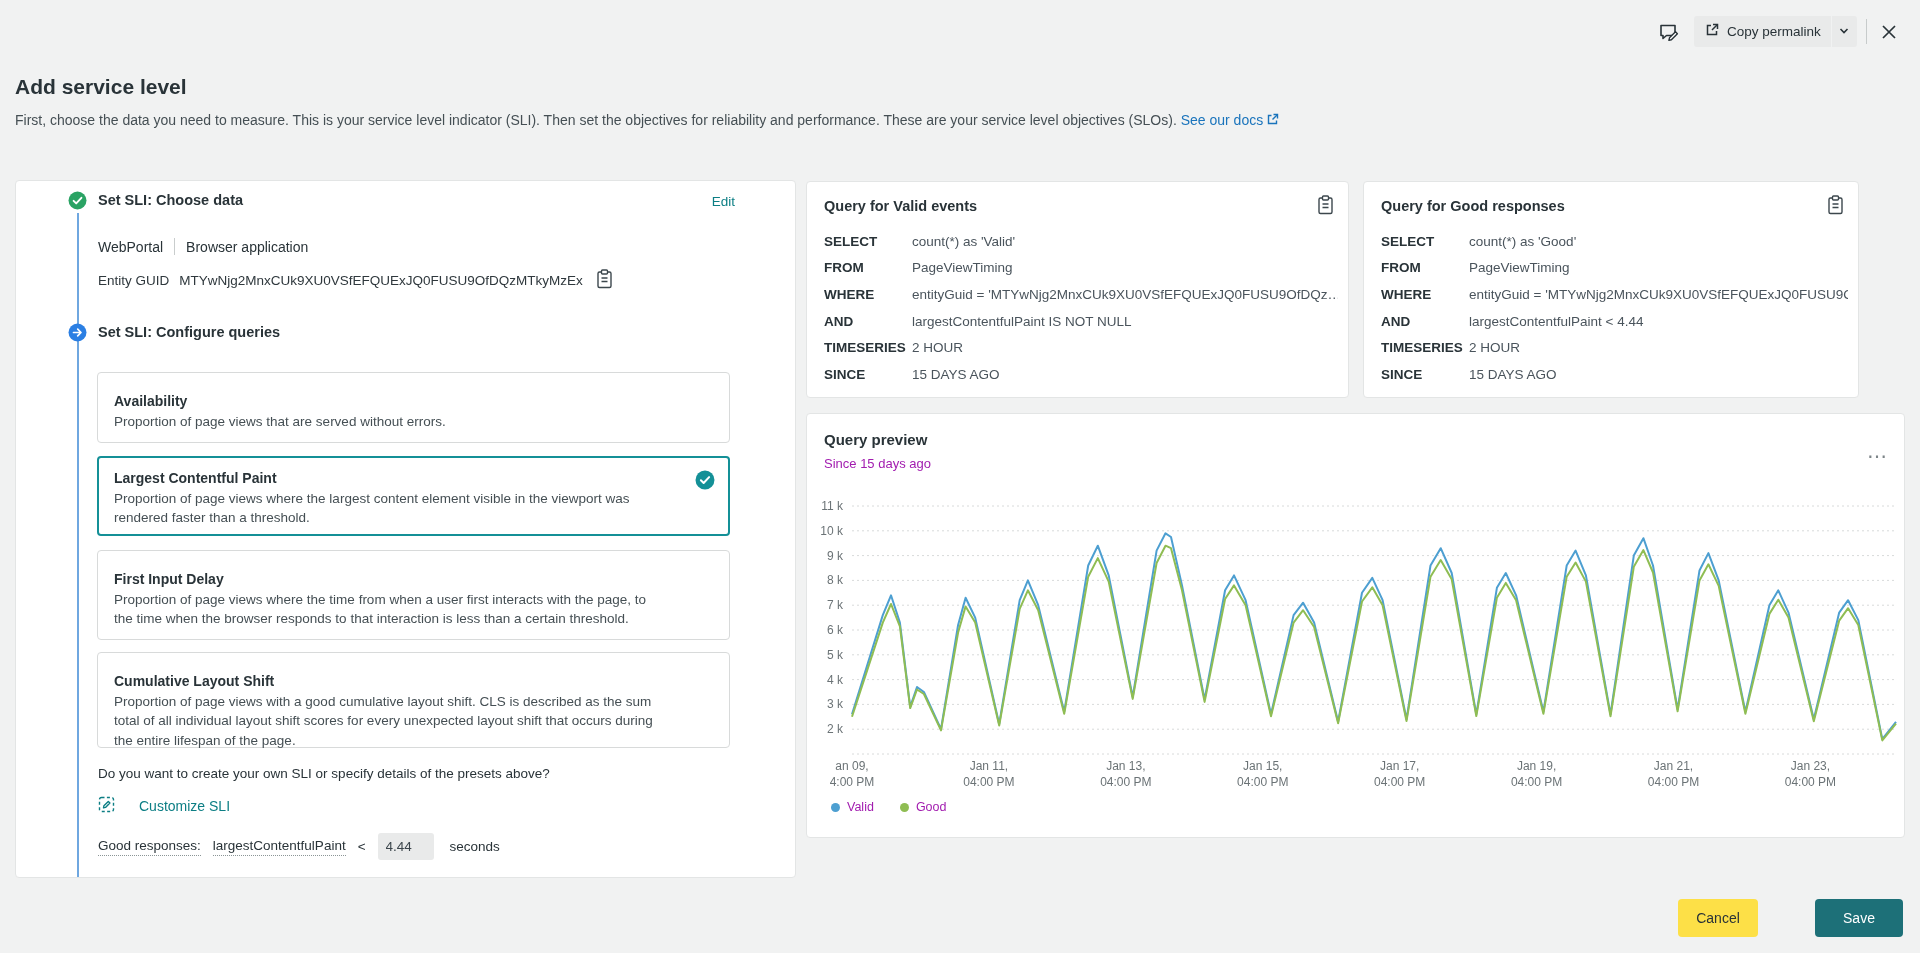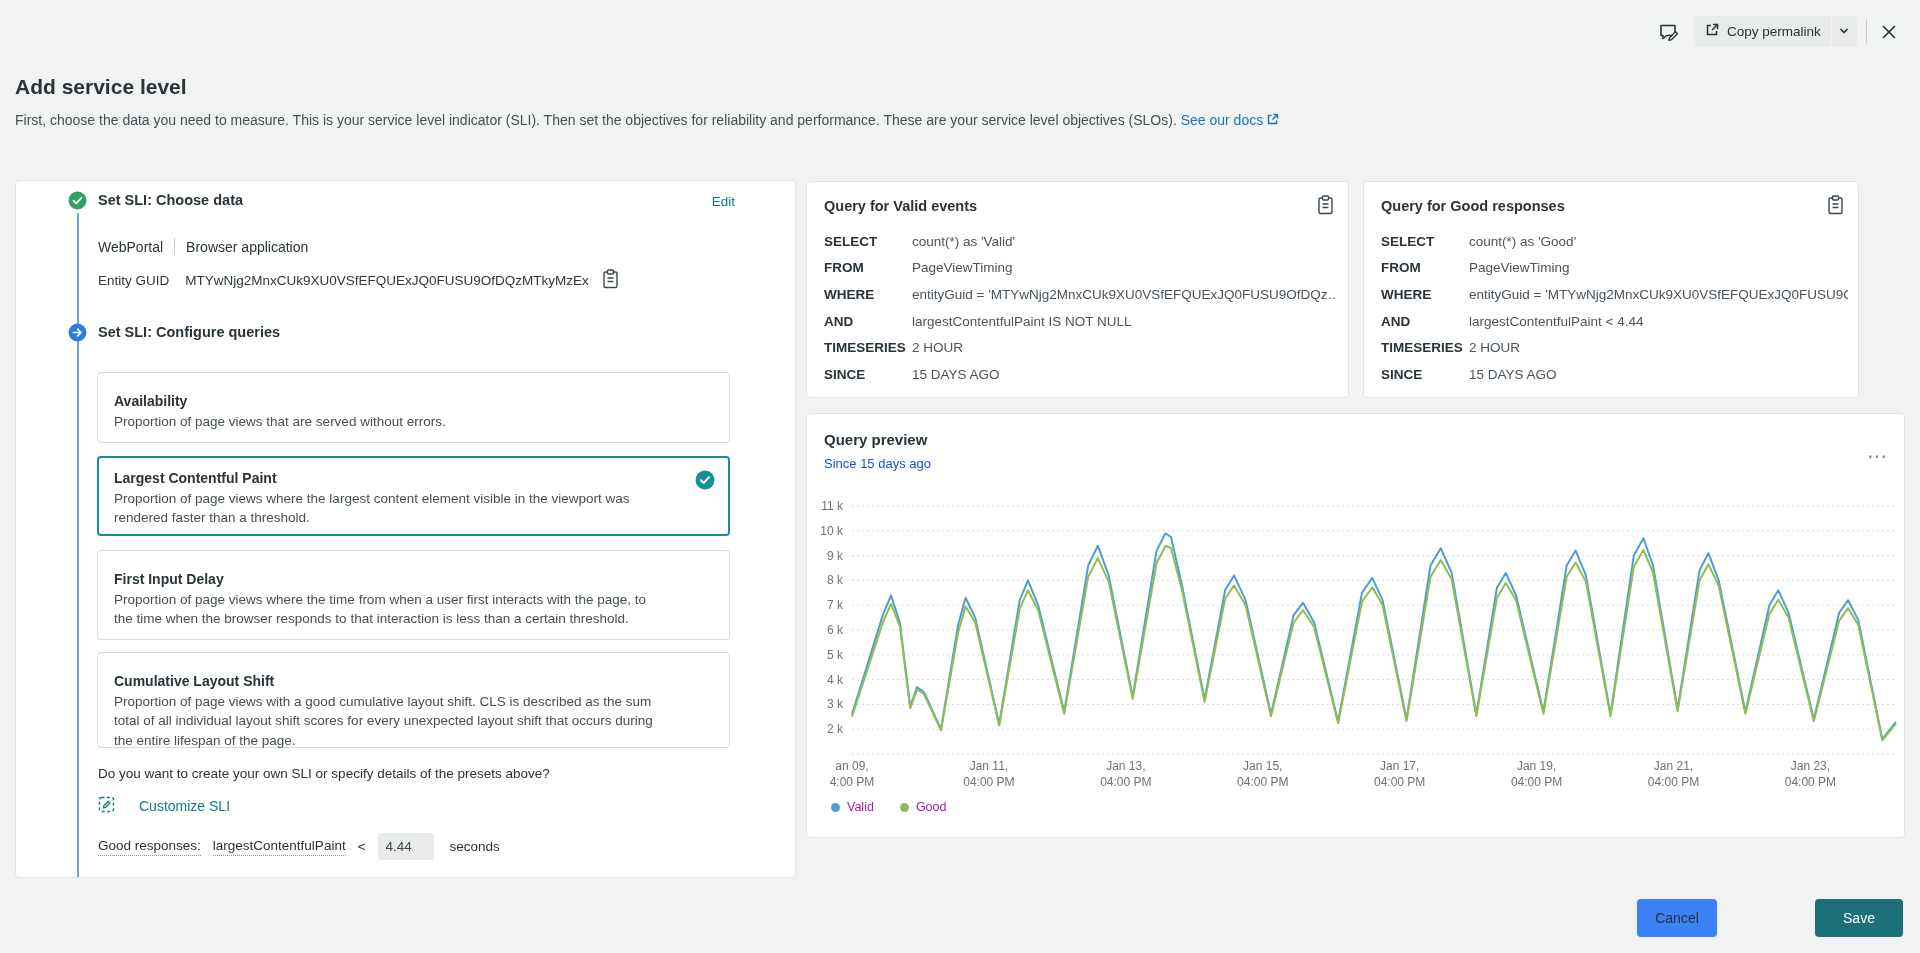--- a/index.html
+++ b/index.html
@@ -29,21 +29,21 @@
 
   
   #left-card { left:15px; top:180px; width:781px; height:698px; }
   #step-connector { position:absolute; left:61px; top:32px; width:2px; height:664px; background:#6fa7e0; }
   .step-icon { position:absolute; left:52px; width:19px; height:19px; }
   .step-title { position:absolute; left:82px; font-size:14.5px; font-weight:700; color:#293338; }
   #edit-link { position:absolute; right:60px; top:13px; font-size:13.5px; color:#0c7e84; cursor:pointer; }
   #entity-row { position:absolute; left:82px; top:57px; font-size:14px; display:flex; align-items:center; }
   #entity-divider { display:inline-block; width:1px; height:17px; background:#c9cdcd; margin:0 11px; }
   #guid-row { position:absolute; left:82px; top:88px; font-size:13.5px; display:flex; align-items:center; color:#2f383d; }
-  #guid-label { margin-right:16px; }
+  #guid-label { margin-right:10px; }
   #guid-copy { margin-left:13px; cursor:pointer; display:flex; background:none; border:none; }
 
   .opt-card { position:absolute; left:81px; width:633px; border:1px solid #d8dada; border-radius:4px; background:#fff; padding:20px 16px 0 16px; cursor:pointer; }
   .opt-card.selected { border:2px solid #149097; padding:12px 15px 0 15px; }
   .opt-title { font-size:14px; font-weight:700; color:#293338; margin-bottom:3px; }
   .opt-desc { font-size:13.5px; color:#454f54; line-height:1.44; max-width:545px; }
   .sel-check { position:absolute; right:13px; top:12px; }
 
   #question-text { position:absolute; left:82px; top:585px; font-size:13.5px; color:#293338; }
   #customize-link { position:absolute; left:82px; top:615px; display:flex; align-items:center; gap:24px; color:#0c7e84; font-size:14px; cursor:pointer; background:none; border:none; }
@@ -60,30 +60,30 @@
   .qcard-title { position:absolute; left:17px; top:16px; font-size:14.5px; font-weight:700; color:#293338; }
   .qcard-copy { position:absolute; right:14px; top:13px; cursor:pointer; background:none; border:none; }
   .qrows { position:absolute; left:17px; top:46px; right:10px; }
   .qrow { display:flex; height:26.6px; align-items:center; font-size:13.5px; overflow:hidden; }
   .qlabel { width:88px; flex:0 0 88px; font-weight:700; color:#293338; }
   .qvalue { color:#4a545c; white-space:nowrap; overflow:hidden; }
 
   
   #preview-card { left:806px; top:413px; width:1099px; height:425px; }
   #preview-title { position:absolute; left:17px; top:17px; font-size:15px; font-weight:700; color:#293338; }
-  #preview-subtitle { position:absolute; left:17px; top:42px; font-size:13px; color:#1d4ed8; }
+  #preview-subtitle { position:absolute; left:17px; top:42px; font-size:13px; color:#a21caf; }
   #preview-menu { position:absolute; right:16px; top:30px; font-size:20px; letter-spacing:1px; color:#7c8488; cursor:pointer; background:none; border:none; }
   #chart { position:absolute; left:0; top:72px; }
   #legend { position:absolute; left:24px; top:386px; display:flex; gap:26px; }
   .legend-item { display:flex; align-items:center; gap:7px; font-size:12.5px; color:#a21caf; cursor:pointer; }
   .legend-dot { width:9px; height:9px; border-radius:50%; }
 
   
   .btn { position:absolute; top:899px; height:38px; border:none; border-radius:4px; font-size:14px; font-family:"Liberation Sans", sans-serif; cursor:pointer; }
-  #cancel-btn { left:1637px; width:80px; background:#3b82f6; color:#293338; }
+  #cancel-btn { left:1678px; width:80px; background:#fde047; color:#293338; }
   #save-btn { left:1815px; width:88px; background:#1d7078; color:#fff; }
 </style>
 </head>
 <body>
 
 <button id="feedback-btn">
   <span>
     <svg width="24" height="24" viewBox="0 0 24 24" fill="none" stroke="#293338" stroke-width="1.6">
       <path d="M4 4.5h14v10H9.5L6 17.5v-3H4z" stroke-linejoin="round"></path>
       <path d="M12.5 16.8l6-6 1.9 1.9-6 6-2.5.6z" fill="#fff" stroke-width="1.4" stroke-linejoin="round"></path>

